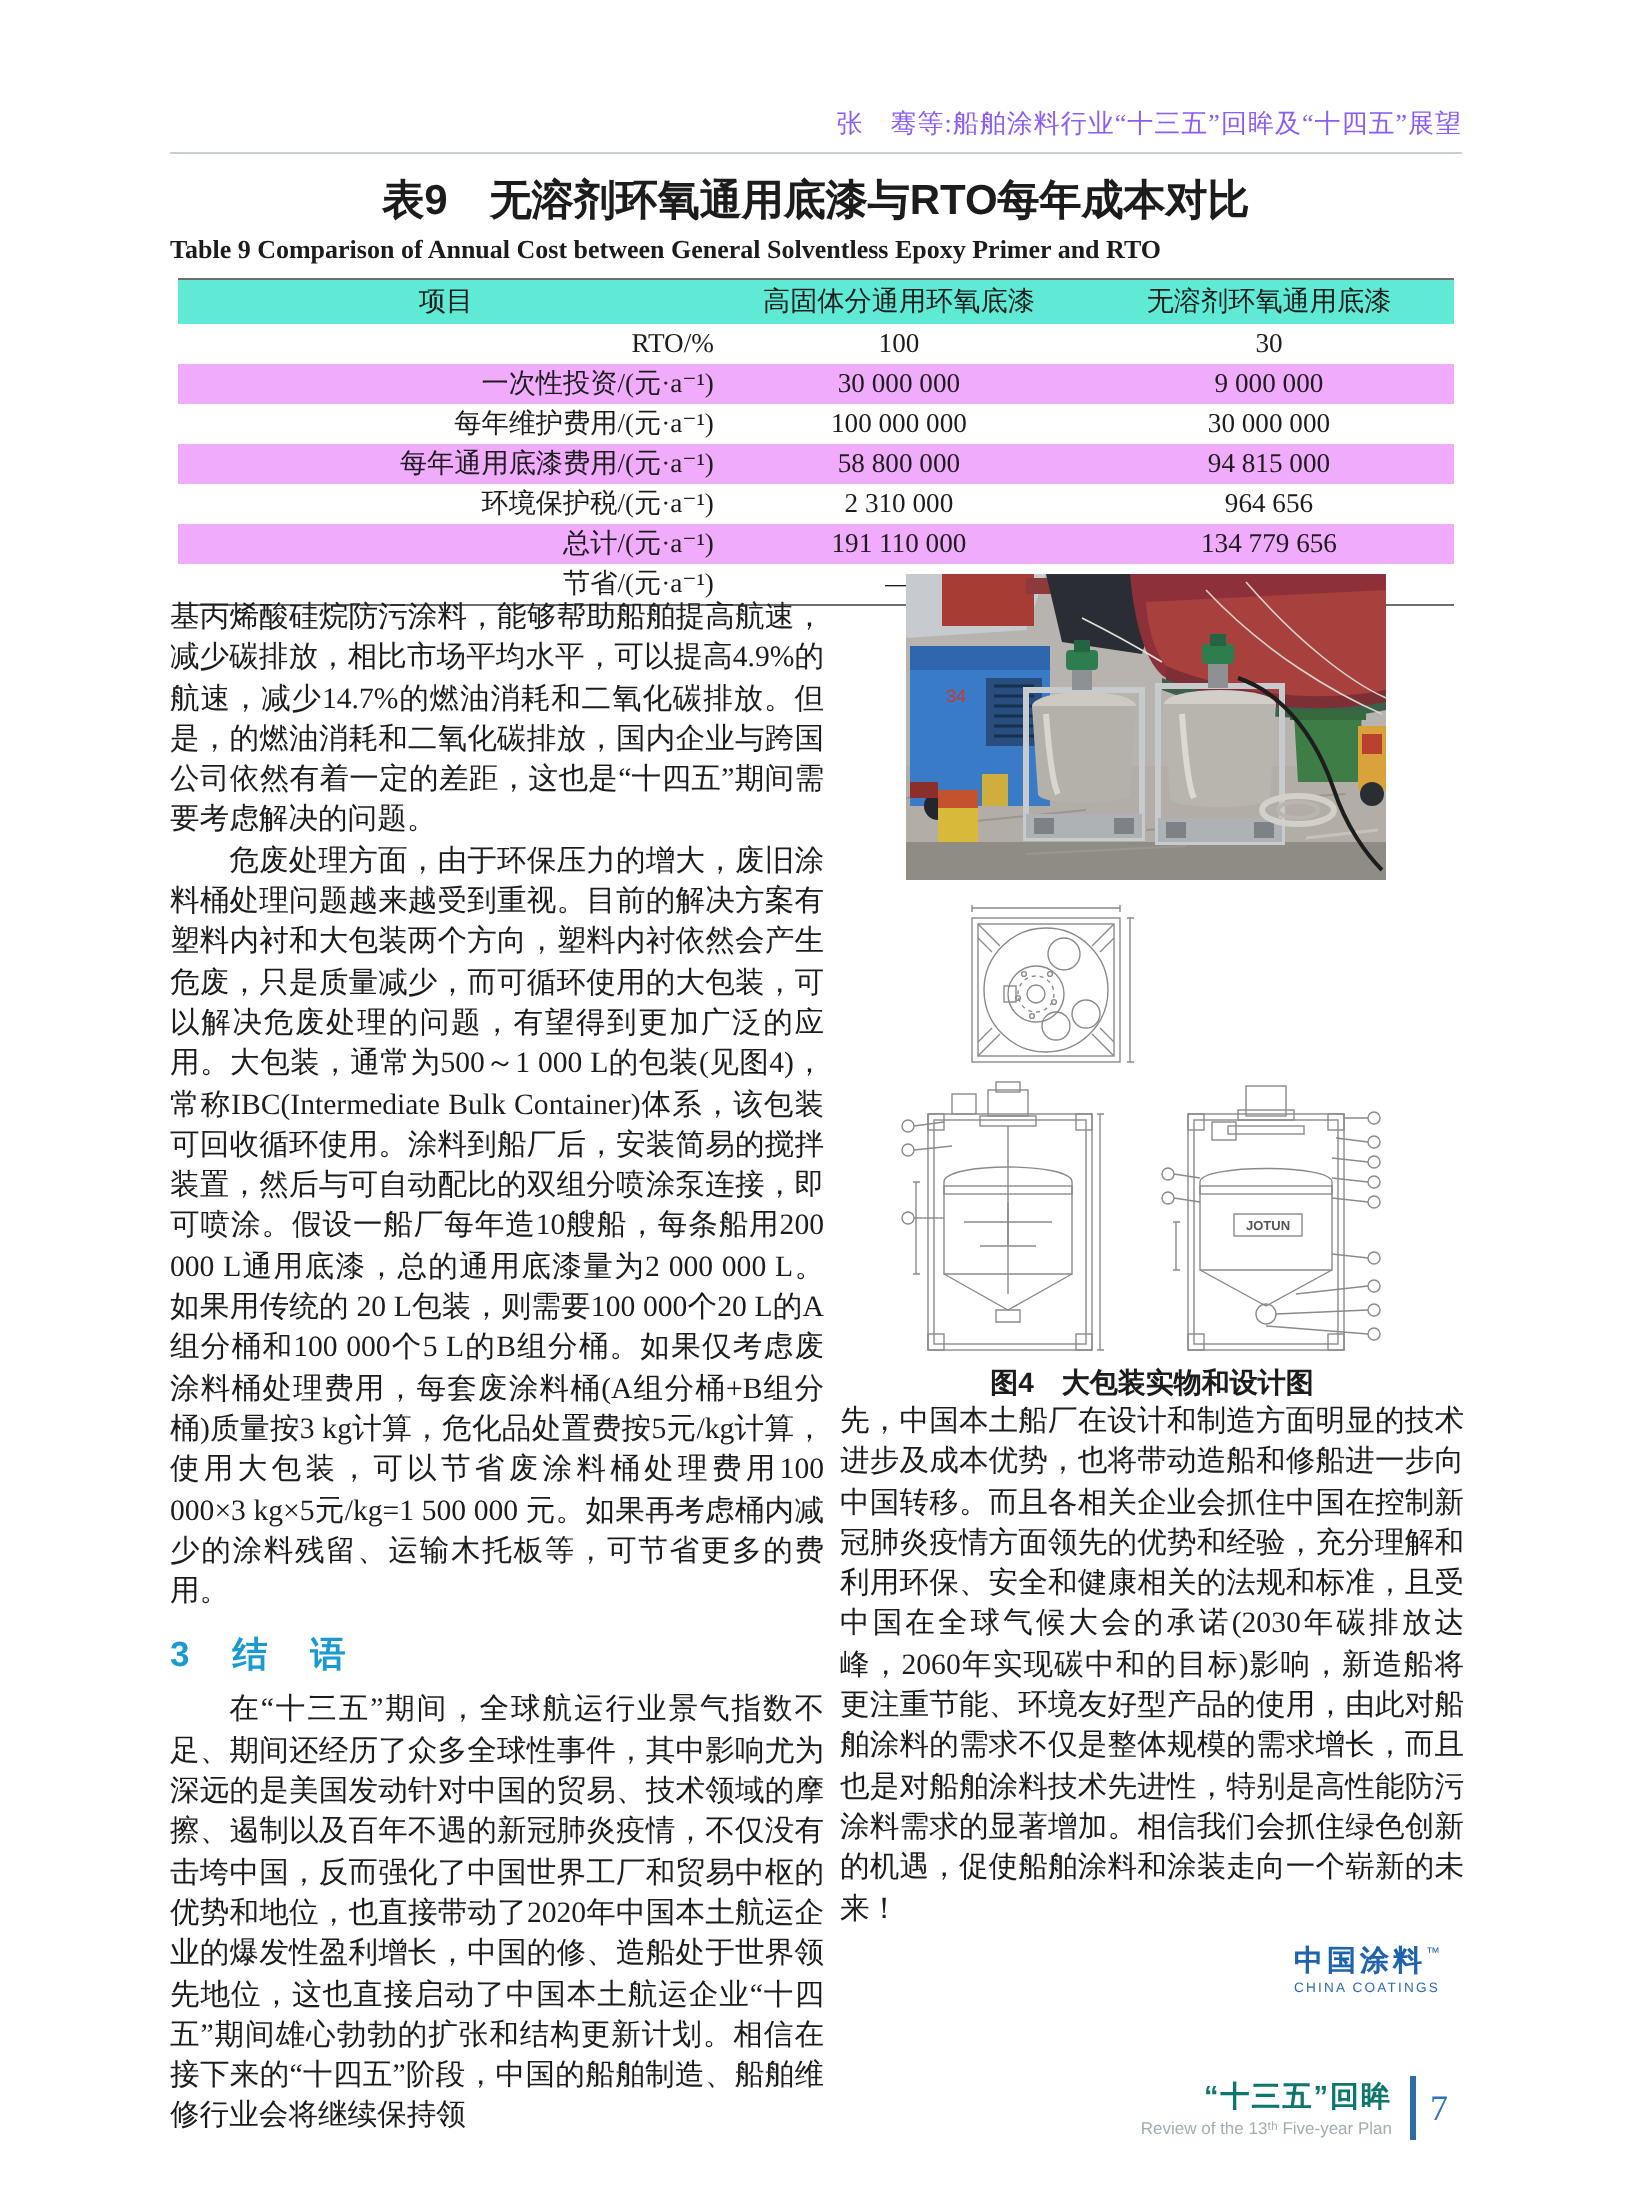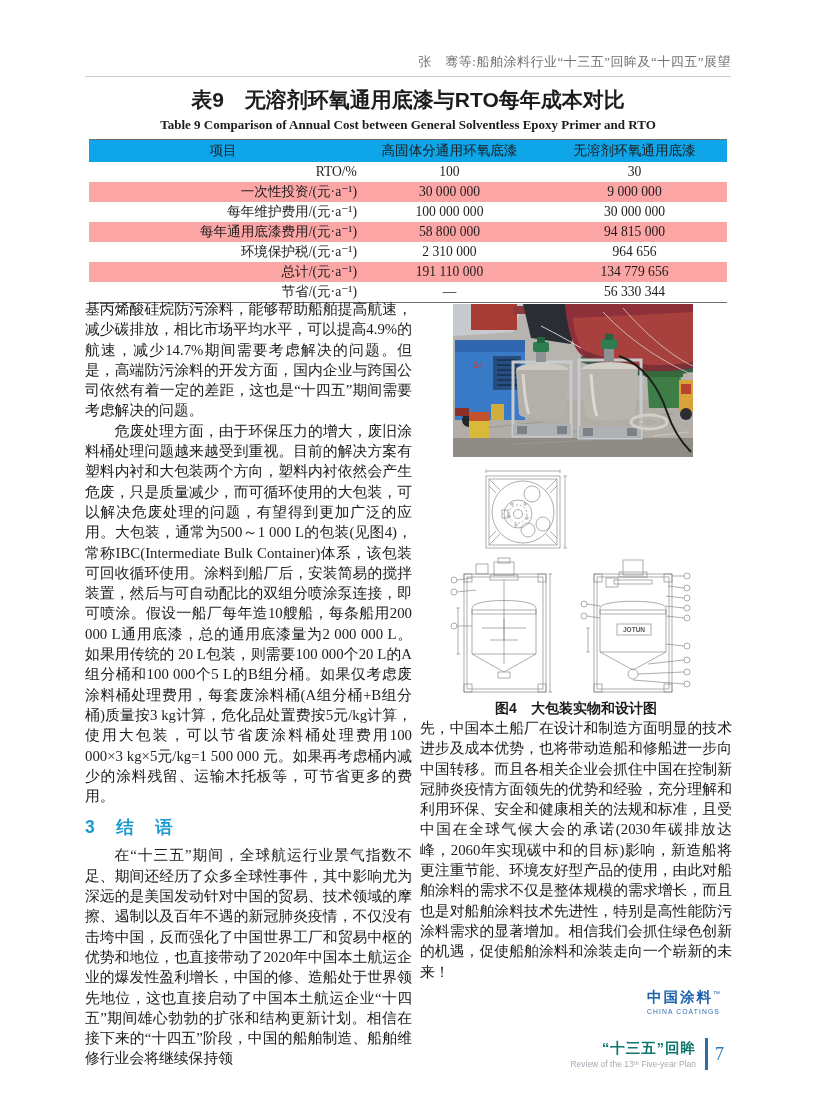--- a/index.html
+++ b/index.html
@@ -7,51 +7,51 @@
     position:relative;
     width:816px;height:1099px;
     background:#ffffff;
     font-family:"Liberation Serif","DejaVu Serif",serif;
     color:#1c1c1c;
     overflow:hidden;
   }
   
   .running-title{
     position:absolute;top:53px;right:85px;
-    font-size:13px;color:#737373;letter-spacing:.5px;
+    font-size:13px;color:#8b5cf6;letter-spacing:.5px;
   }
   .header-rule{
     position:absolute;top:76px;left:85px;width:646px;
     border-top:1px solid #c9ced3;
   }
   
   .table-block{position:absolute;top:86px;left:85px;width:646px;}
   .tbl-title-zh{
     text-align:center;font-weight:bold;font-size:21px;
     font-family:"Liberation Sans","DejaVu Sans",sans-serif;
   }
   .tbl-title-en{
-    text-align:center;font-weight:bold;font-size:13px;margin-top:3px;
+    font-weight:bold;font-size:13px;margin-top:3px;
   }
   table.cost{
     margin:6px auto 0 auto;width:638px;
     border-collapse:collapse;
     border-top:1.5px solid #6e6e6e;border-bottom:1.5px solid #6e6e6e;
     font-size:13.6px;
   }
   table.cost td{height:20px;padding:0;line-height:20px;vertical-align:middle;}
   table.cost .c1{width:42%;text-align:right;padding-left:42px;}
   table.cost .c2{width:29%;text-align:center;}
   table.cost .c3{width:29%;text-align:center;}
-  table.cost tr.head td{background:#0ea5e9;text-align:center;height:22px;}
+  table.cost tr.head td{background:#5eead4;text-align:center;height:22px;}
   table.cost tr.head td.c1{padding-left:0;}
-  table.cost tr.shaded td{background:#fca5a5;}
+  table.cost tr.shaded td{background:#f0abfc;}
   
   .col-left{position:absolute;left:85px;top:299px;width:327px;}
-  .col-right{position:absolute;left:420px;top:300px;width:312px;}
+  .col-right{position:absolute;left:420px;top:283px;width:312px;}
   p.body{
     margin:0;font-size:14.8px;line-height:20.3px;
     text-align:justify;text-justify:inter-ideograph;
   }
   p.body.indent{text-indent:2em;}
   .section-heading{
     margin:9px 0 6px 0;
     font-family:"Liberation Sans","DejaVu Sans",sans-serif;
     font-weight:bold;font-size:17.5px;color:#1b9ad2;letter-spacing:2px;
   }
@@ -139,21 +139,21 @@
         <tr>
           <td class="c1">节省/(元·a⁻¹)</td>
           <td class="c2">—</td>
           <td class="c3">56 330 344</td>
         </tr>
       </tbody>
     </table>
   </div>
 
   <div class="col-left">
-    <p class="body">基丙烯酸硅烷防污涂料，能够帮助船舶提高航速，减少碳排放，相比市场平均水平，可以提高4.9%的航速，减少14.7%期间需要考虑解决的问题。但是，高端防污涂料的开发方面，国内企业与跨国公司依然有着一定的差距，这也是“十四五”期间需要考虑解决的问题。</p>
+    <p class="body">基丙烯酸硅烷防污涂料，能够帮助船舶提高航速，减少碳排放，相比市场平均水平，可以提高4.9%的航速，减少14.7%的燃油消耗和二氧化碳排放。但是，的燃油消耗和二氧化碳排放，国内企业与跨国公司依然有着一定的差距，这也是“十四五”期间需要考虑解决的问题。</p>
     <p class="body indent">危废处理方面，由于环保压力的增大，废旧涂料桶处理问题越来越受到重视。目前的解决方案有塑料内衬和大包装两个方向，塑料内衬依然会产生危废，只是质量减少，而可循环使用的大包装，可以解决危废处理的问题，有望得到更加广泛的应用。大包装，通常为500～1 000 L的包装(见图4)，常称IBC(Intermediate Bulk Container)体系，该包装可回收循环使用。涂料到船厂后，安装简易的搅拌装置，然后与可自动配比的双组分喷涂泵连接，即可喷涂。假设一船厂每年造10艘船，每条船用200 000 L通用底漆，总的通用底漆量为2 000 000 L。如果用传统的 20 L包装，则需要100 000个20 L的A组分桶和100 000个5 L的B组分桶。如果仅考虑废涂料桶处理费用，每套废涂料桶(A组分桶+B组分桶)质量按3 kg计算，危化品处置费按5元/kg计算，使用大包装，可以节省废涂料桶处理费用100 000×3 kg×5元/kg=1 500 000 元。如果再考虑桶内减少的涂料残留、运输木托板等，可节省更多的费用。</p>
     <div class="section-heading">3　结　语</div>
     <p class="body indent">在“十三五”期间，全球航运行业景气指数不足、期间还经历了众多全球性事件，其中影响尤为深远的是美国发动针对中国的贸易、技术领域的摩擦、遏制以及百年不遇的新冠肺炎疫情，不仅没有击垮中国，反而强化了中国世界工厂和贸易中枢的优势和地位，也直接带动了2020年中国本土航运企业的爆发性盈利增长，中国的修、造船处于世界领先地位，这也直接启动了中国本土航运企业“十四五”期间雄心勃勃的扩张和结构更新计划。相信在接下来的“十四五”阶段，中国的船舶制造、船舶维修行业会将继续保持领</p>
   </div>
 
   <div class="col-right">
     <div class="figure-wrap">
 
       <svg class="photo-svg" width="240" height="153" viewBox="0 0 240 153">
         <rect x="0" y="0" width="240" height="153" fill="#b7b4af"></rect>

